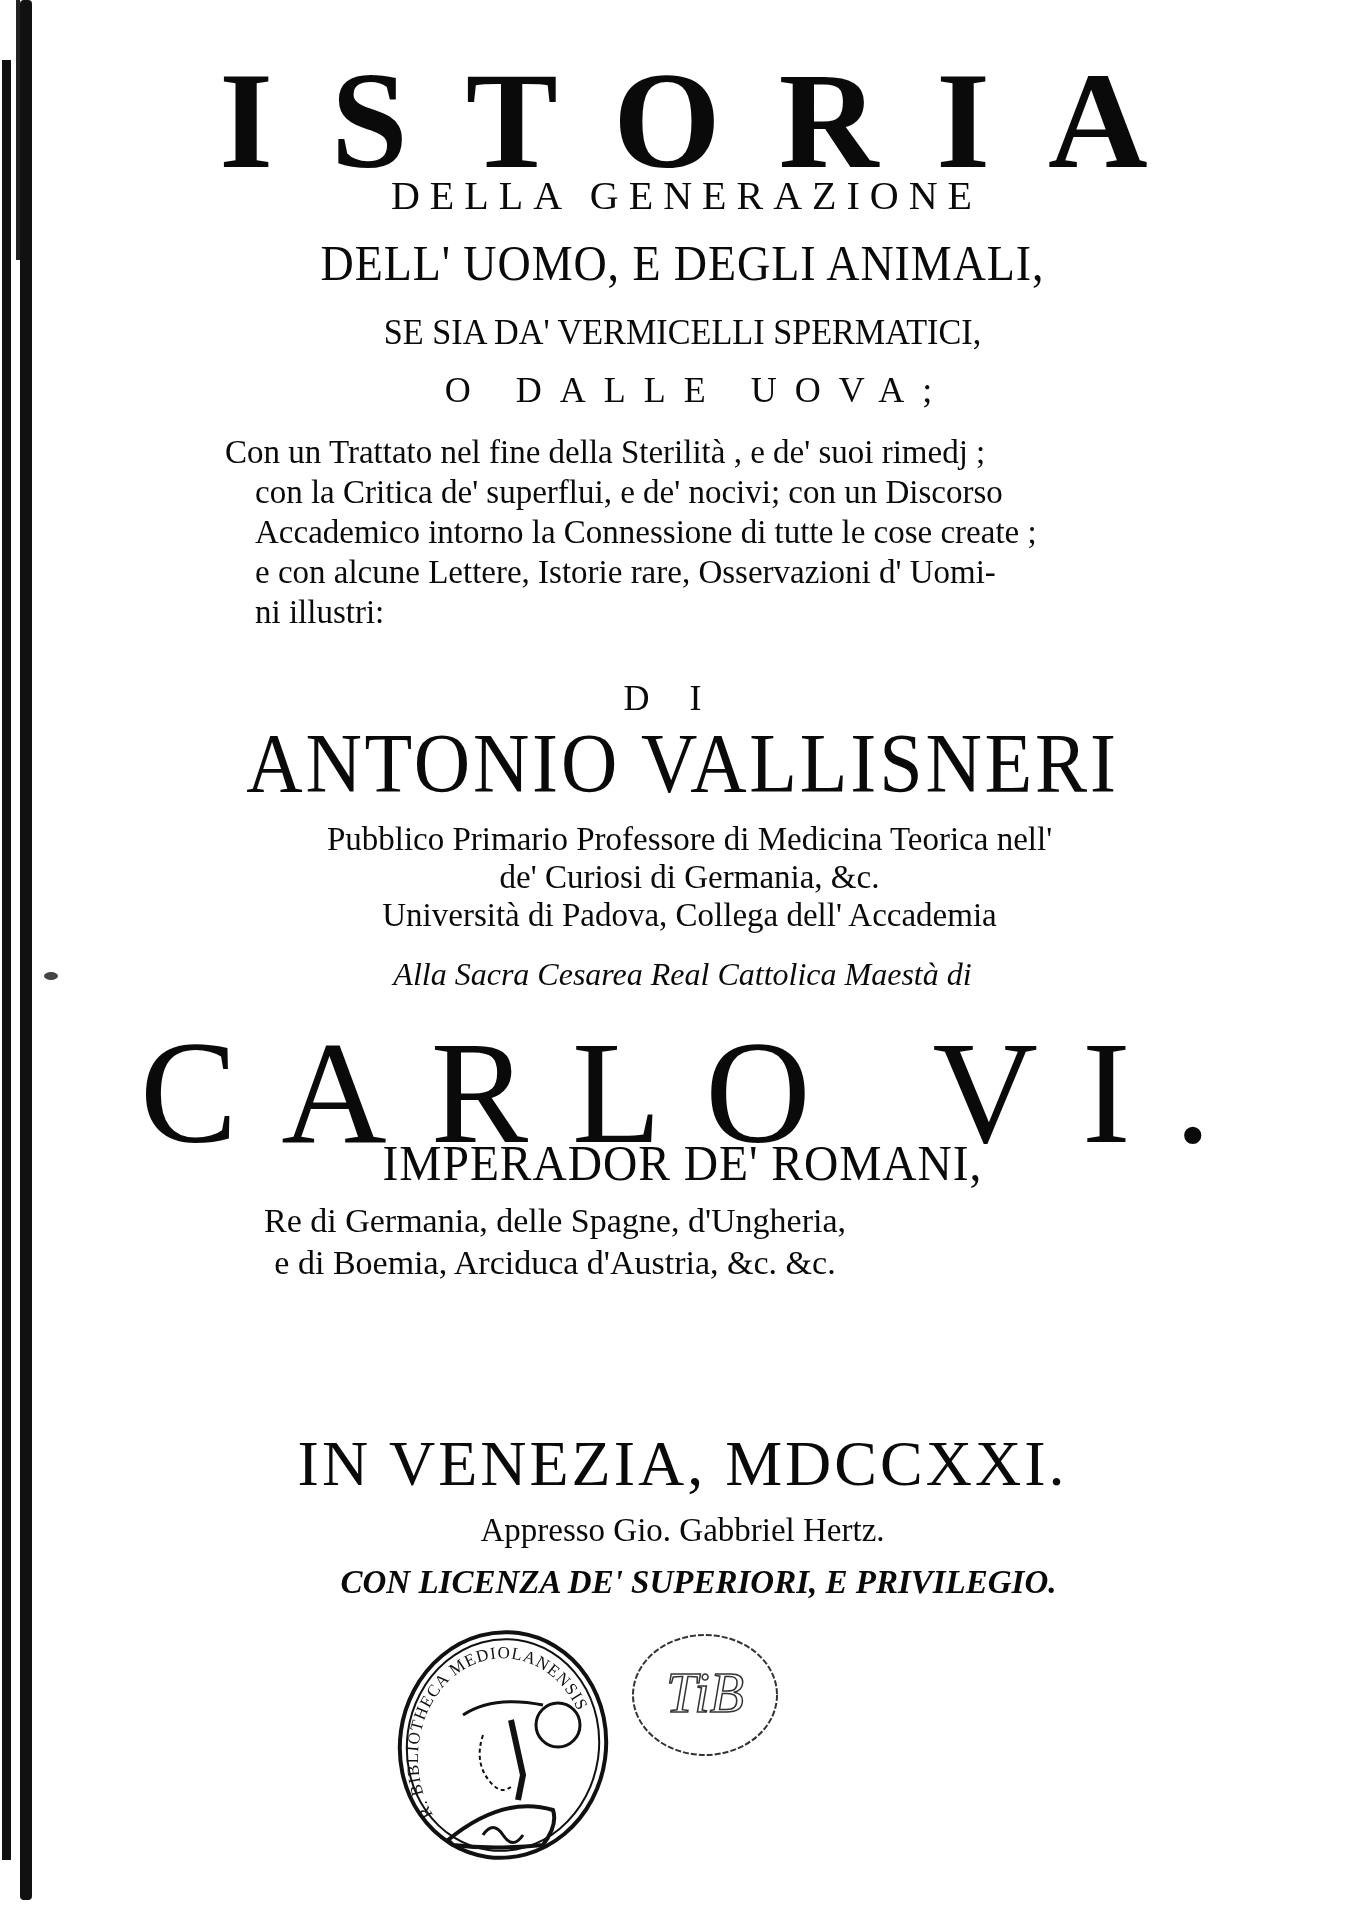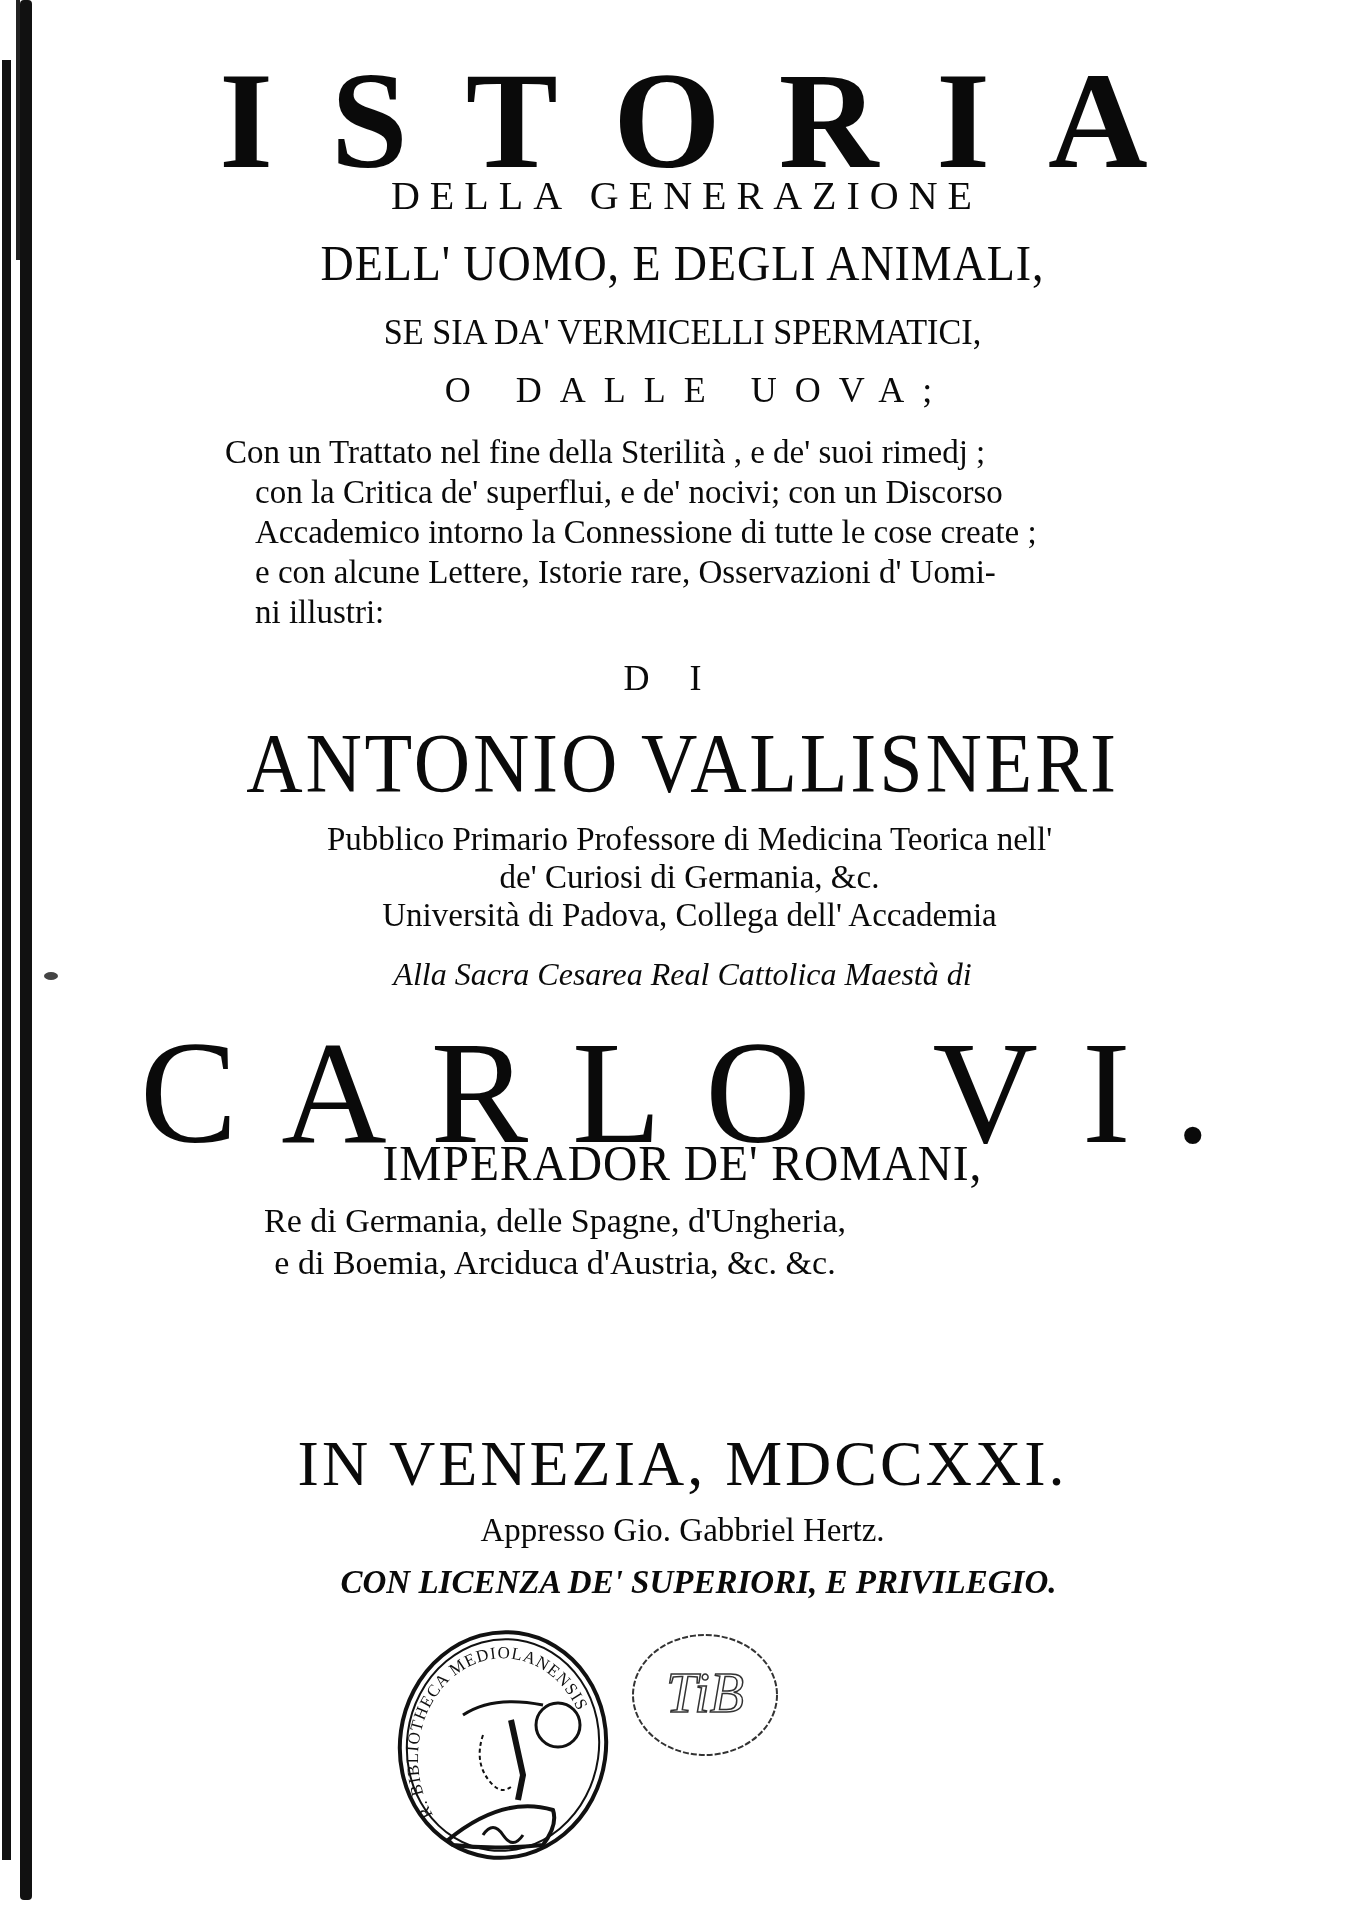--- a/index.html
+++ b/index.html
@@ -104,21 +104,21 @@
       font-size: 33px;
       line-height: 40px;
     }
     .para div {
       white-space: nowrap;
     }
     .para .indent {
       padding-left: 30px;
     }
     .di {
-      top: 660px;
+      top: 680px;
       font-size: 36px;
       letter-spacing: 40px;
       box-sizing: border-box;
     }
     .author {
       top: 722px;
       font-size: 84px;
       letter-spacing: 3px;
       transform: scaleX(0.93);
     }

